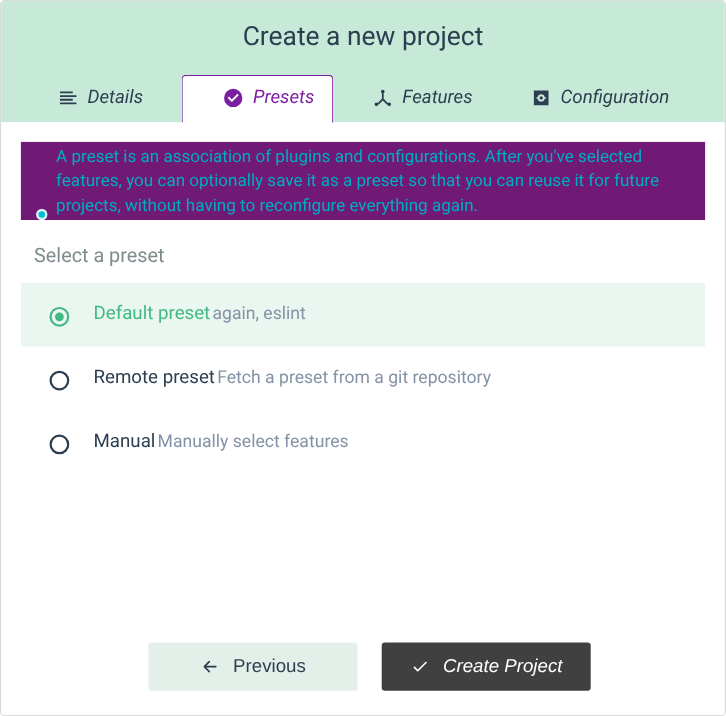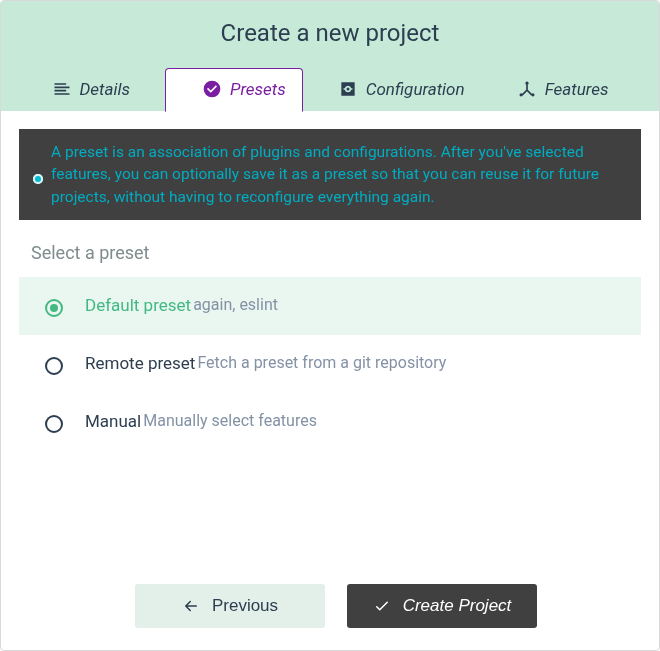--- a/index.html
+++ b/index.html
@@ -56,24 +56,24 @@
     .tab.active .tab-icon svg { fill: #7b1fa2; }
     .tab-icon { width: 20px; height: 20px; flex-shrink: 0; display:flex; align-items:center; justify-content:center; }
     .tab-icon svg { width: 20px; height: 20px; fill: #2c3e50; }
     .content {
       flex: 1;
       padding: 18px 18px 0 18px;
       display: flex;
       flex-direction: column;
     }
     .info-box {
-      background: #404040;
-      padding: 12px 16px;
-      display: flex;
-      align-items: center;
+      background: #701a75;
+      padding: 2px 16px;
+      display: flex;
+      align-items: flex-end;
       gap: 10px;
     }
     .info-icon {
       width: 6px; height: 6px; border-radius: 50%; background: #00bcd4;
       margin-top: 9px; flex-shrink:0;
       box-shadow: 0 0 0 2px #d9f3f5, 0 0 0 2px #d9f3f5;
     }
     .info-text {
       color: #00acc1;
       font-size: 15.5px;
@@ -164,32 +164,32 @@
       <span class="tab-icon">
         <svg viewBox="0 0 24 24">
             <path d="M12 2a10 10 0 1 0 0 20 10 10 0 0 0 0-20zm-1.5 14.5L6 12l1.4-1.4 3.1 3.1 6.1-6.1L18 9l-7.5 7.5z"></path>
           </svg>
       </span>
       <span>Presets</span>
     </div>
     <div class="tab">
       <span class="tab-icon">
         <svg viewBox="0 0 24 24">
+            <path d="M12 3a2 2 0 1 1 0 4 2 2 0 0 1 0-4zm-7 14a2 2 0 1 1 0 4 2 2 0 0 1 0-4zm14 0a2 2 0 1 1 0 4 2 2 0 0 1 0-4zM11 7h2v6l5 5-1.4 1.4L12 14.8l-4.6 4.6L6 18l5-5V7z"></path>
+          </svg>
+      </span>
+      <span>Features</span>
+    </div>
+    <div class="tab">
+      <span class="tab-icon">
+        <svg viewBox="0 0 24 24">
             <path d="M4 4h16v16H4V4zm8 4a4 4 0 0 0-3.9 3.2l-1.6.3v1l1.6.3A4 4 0 0 0 12 16a4 4 0 0 0 3.9-3.2l1.6-.3v-1l-1.6-.3A4 4 0 0 0 12 8zm0 2.2a1.8 1.8 0 1 1 0 3.6 1.8 1.8 0 0 1 0-3.6z"></path>
           </svg>
       </span>
       <span>Configuration</span>
-    </div>
-    <div class="tab">
-      <span class="tab-icon">
-        <svg viewBox="0 0 24 24">
-            <path d="M12 3a2 2 0 1 1 0 4 2 2 0 0 1 0-4zm-7 14a2 2 0 1 1 0 4 2 2 0 0 1 0-4zm14 0a2 2 0 1 1 0 4 2 2 0 0 1 0-4zM11 7h2v6l5 5-1.4 1.4L12 14.8l-4.6 4.6L6 18l5-5V7z"></path>
-          </svg>
-      </span>
-      <span>Features</span>
     </div>
   </div>
 </div>
 
 <div class="content">
   <div class="info-box">
     <div class="info-icon"></div>
     <div class="info-text">A preset is an association of plugins and configurations. After you've selected features, you can optionally save it as a preset so that you can reuse it for future projects, without having to reconfigure everything again.</div>
   </div>
 

